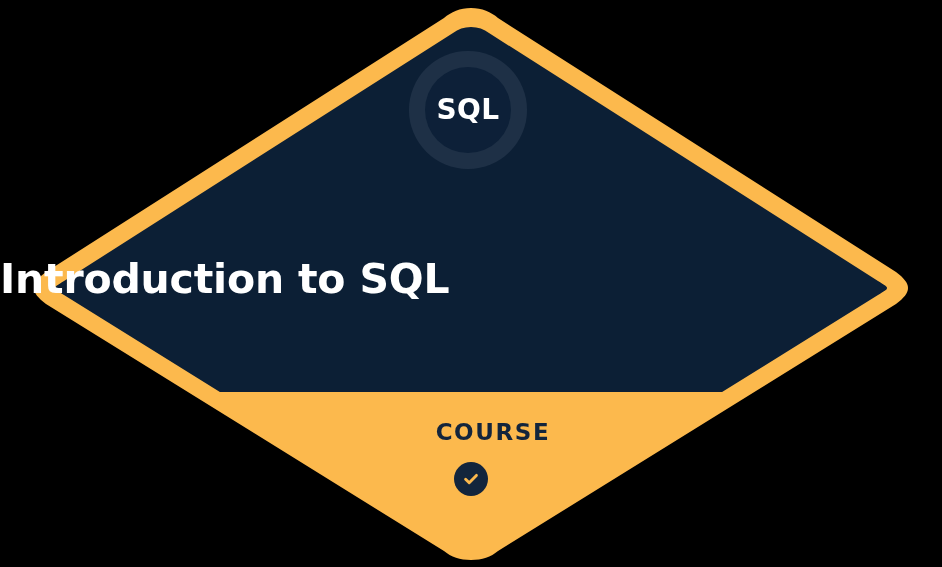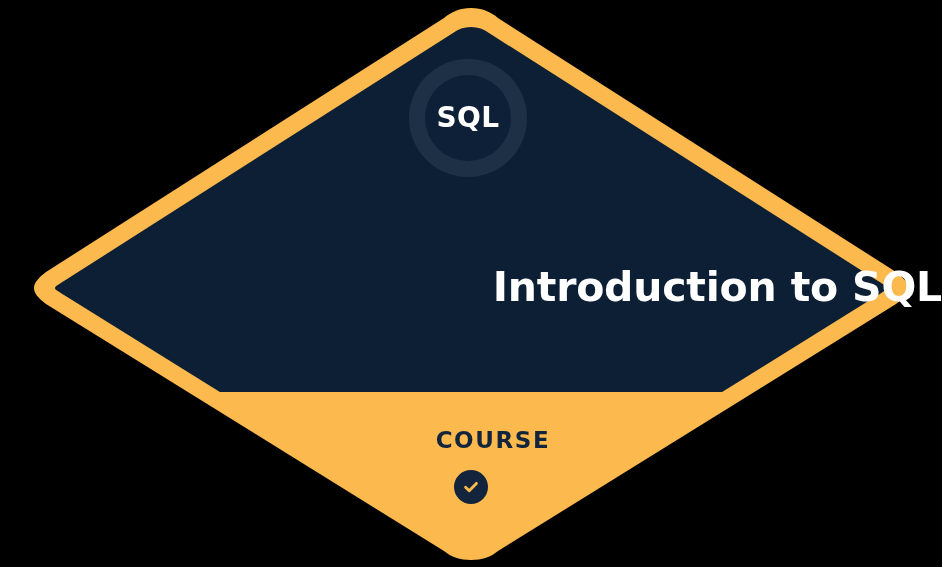--- a/index.html
+++ b/index.html
@@ -29,21 +29,21 @@
     top: 0;
     width: 942px;
     height: 567px;
     display: block;
   }
 
   
   #content-layer {
     position: absolute;
     left: 0;
-    top: 16px;
+    top: 8px;
     width: 942px;
     height: 398px;
   }
 
   
   #sql-emblem {
     position: absolute;
     left: 409px;
     top: 43px;
     width: 118px;
@@ -77,21 +77,21 @@
     line-height: 1;
     font-family: "DejaVu Sans", sans-serif;
   }
 
   
   #course-title {
     position: absolute;
     left: 0;
     top: 243px;
     width: 942px;
-    text-align: right;
+    text-align: left;
     color: #ffffff;
     font-size: 41px;
     font-weight: 700;
     letter-spacing: -0.2px;
     line-height: 56px;
     font-family: "DejaVu Sans", sans-serif;
   }
 
   
   #status-block {

